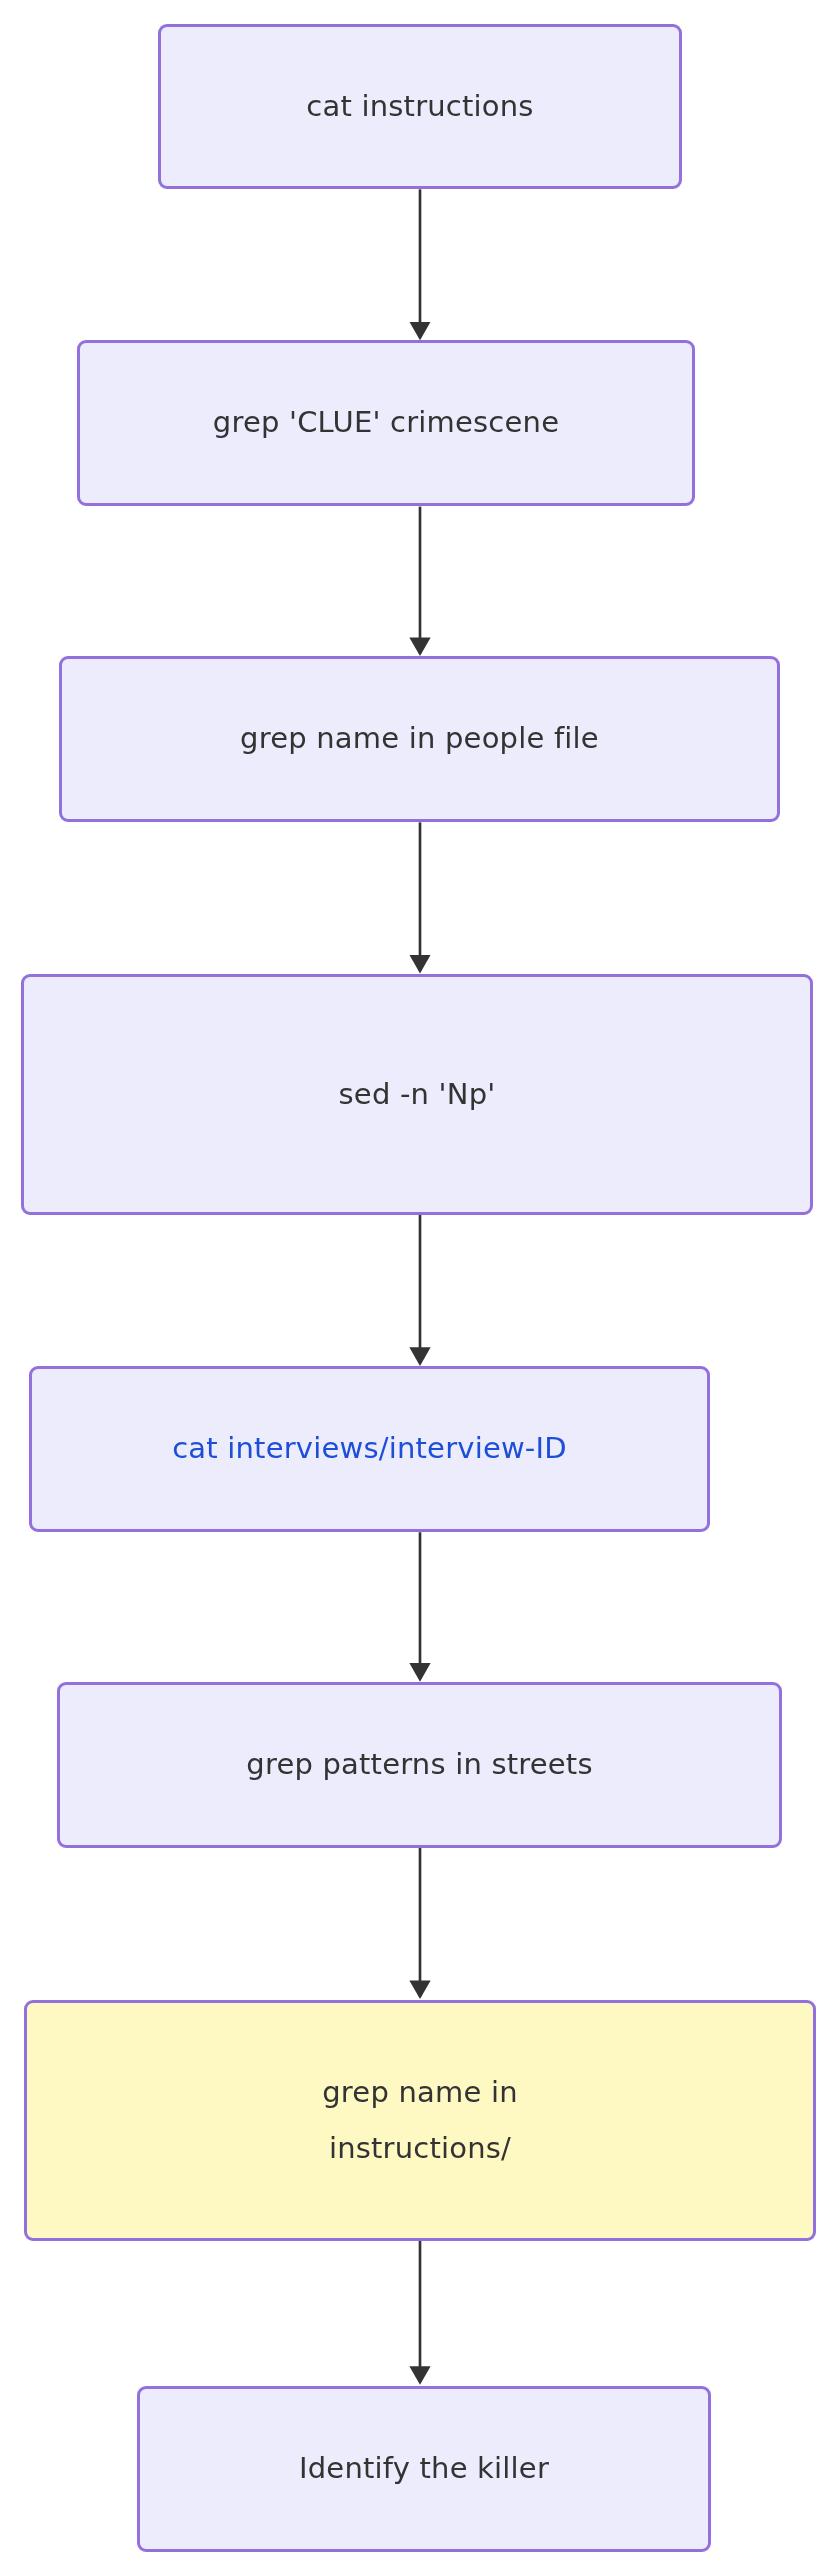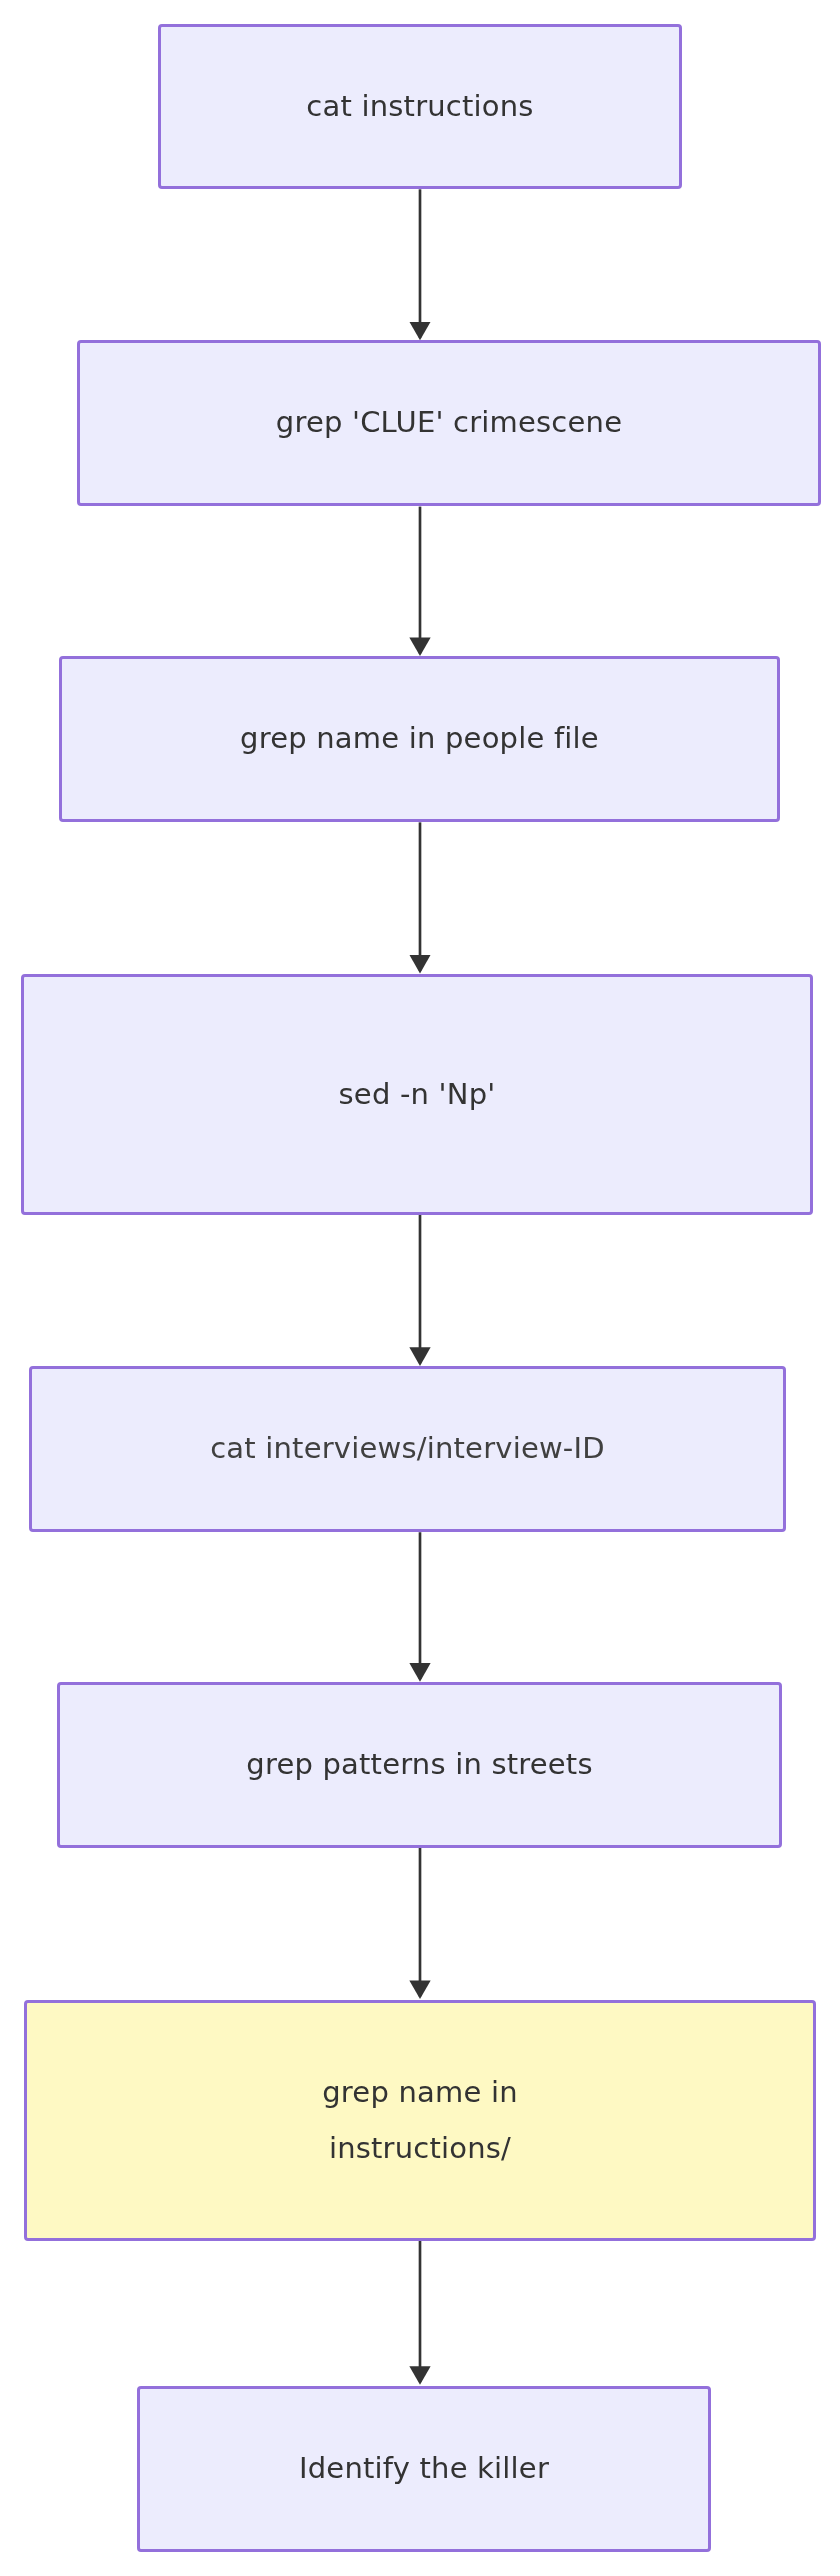--- a/index.html
+++ b/index.html
@@ -18,21 +18,21 @@
     position: relative;
     width: 840px;
     height: 2576px;
     background: #ffffff;
   }
   .flow-node {
     position: absolute;
     box-sizing: border-box;
     background: #ececfd;
     border: 3px solid #9370db;
-    border-radius: 4px;
+    border-radius: 9px;
     display: flex;
     flex-direction: column;
     align-items: center;
     justify-content: center;
     text-align: center;
     color: #333333;
     font-size: 29px;
     line-height: 1.35;
     letter-spacing: 0.2px;
     font-family: "DejaVu Sans", "Liberation Sans", sans-serif;
@@ -70,30 +70,30 @@
         <line x1="552" y1="1596" x2="552" y2="1791" stroke="#333333" stroke-width="3.5" marker-end="url(#arrowhead)"></line>
         <line x1="552" y1="2013" x2="552" y2="2206" stroke="#333333" stroke-width="3.5" marker-end="url(#arrowhead)"></line>
         <line x1="552" y1="2428" x2="552" y2="2623" stroke="#333333" stroke-width="3.5" marker-end="url(#arrowhead)"></line>
         <line x1="552" y1="2944" x2="552" y2="3130" stroke="#333333" stroke-width="3.5" marker-end="url(#arrowhead)"></line>
       </g>
   </svg>
   <div id="node-layer">
       <div class="flow-node" style="left: 158px; top: 23.6px; width: 524px; height: 165px; background: rgb(236, 236, 253); border-color: rgb(147, 112, 219); color: rgb(51, 51, 51);">
         <span class="node-line">cat instructions</span>
       </div>
-      <div class="flow-node" style="left: 77px; top: 340px; width: 744px; height: 166px; background: rgb(236, 236, 253); border-color: rgb(147, 112, 219); color: rgb(51, 51, 51);">
+      <div class="flow-node" style="left: 77px; top: 340px; width: 618px; height: 166px; background: rgb(236, 236, 253); border-color: rgb(147, 112, 219); color: rgb(51, 51, 51);">
         <span class="node-line">grep 'CLUE' crimescene</span>
       </div>
       <div class="flow-node" style="left: 59px; top: 656px; width: 721px; height: 166px; background: rgb(236, 236, 253); border-color: rgb(147, 112, 219); color: rgb(51, 51, 51);">
         <span class="node-line">grep name in people file</span>
       </div>
       <div class="flow-node" style="left: 21px; top: 974px; width: 792px; height: 241px; background: rgb(236, 236, 253); border-color: rgb(147, 112, 219); color: rgb(51, 51, 51);">
         <span class="node-line">sed -n 'Np'</span>
       </div>
-      <div class="flow-node" style="left: 29px; top: 1366px; width: 757px; height: 166px; background: rgb(236, 236, 253); border-color: rgb(147, 112, 219); color: #404040;">
+      <div class="flow-node" style="left: 29px; top: 1366px; width: 681px; height: 166px; background: rgb(236, 236, 253); border-color: rgb(147, 112, 219); color: #1d4ed8;">
         <span class="node-line">cat interviews/interview-ID</span>
       </div>
       <div class="flow-node" style="left: 57px; top: 1682px; width: 725px; height: 166px; background: rgb(236, 236, 253); border-color: rgb(147, 112, 219); color: rgb(51, 51, 51);">
         <span class="node-line">grep patterns in streets</span>
       </div>
       <div class="flow-node" style="left: 24px; top: 2000px; width: 792px; height: 241px; background: #fef9c3; border-color: rgb(147, 112, 219); color: rgb(51, 51, 51);">
         <span class="node-line">grep name in</span>
         <span class="node-line">instructions/</span>
       </div>
       <div class="flow-node" style="left: 137px; top: 2386px; width: 574px; height: 166px; background: rgb(236, 236, 253); border-color: rgb(147, 112, 219); color: rgb(51, 51, 51);">

